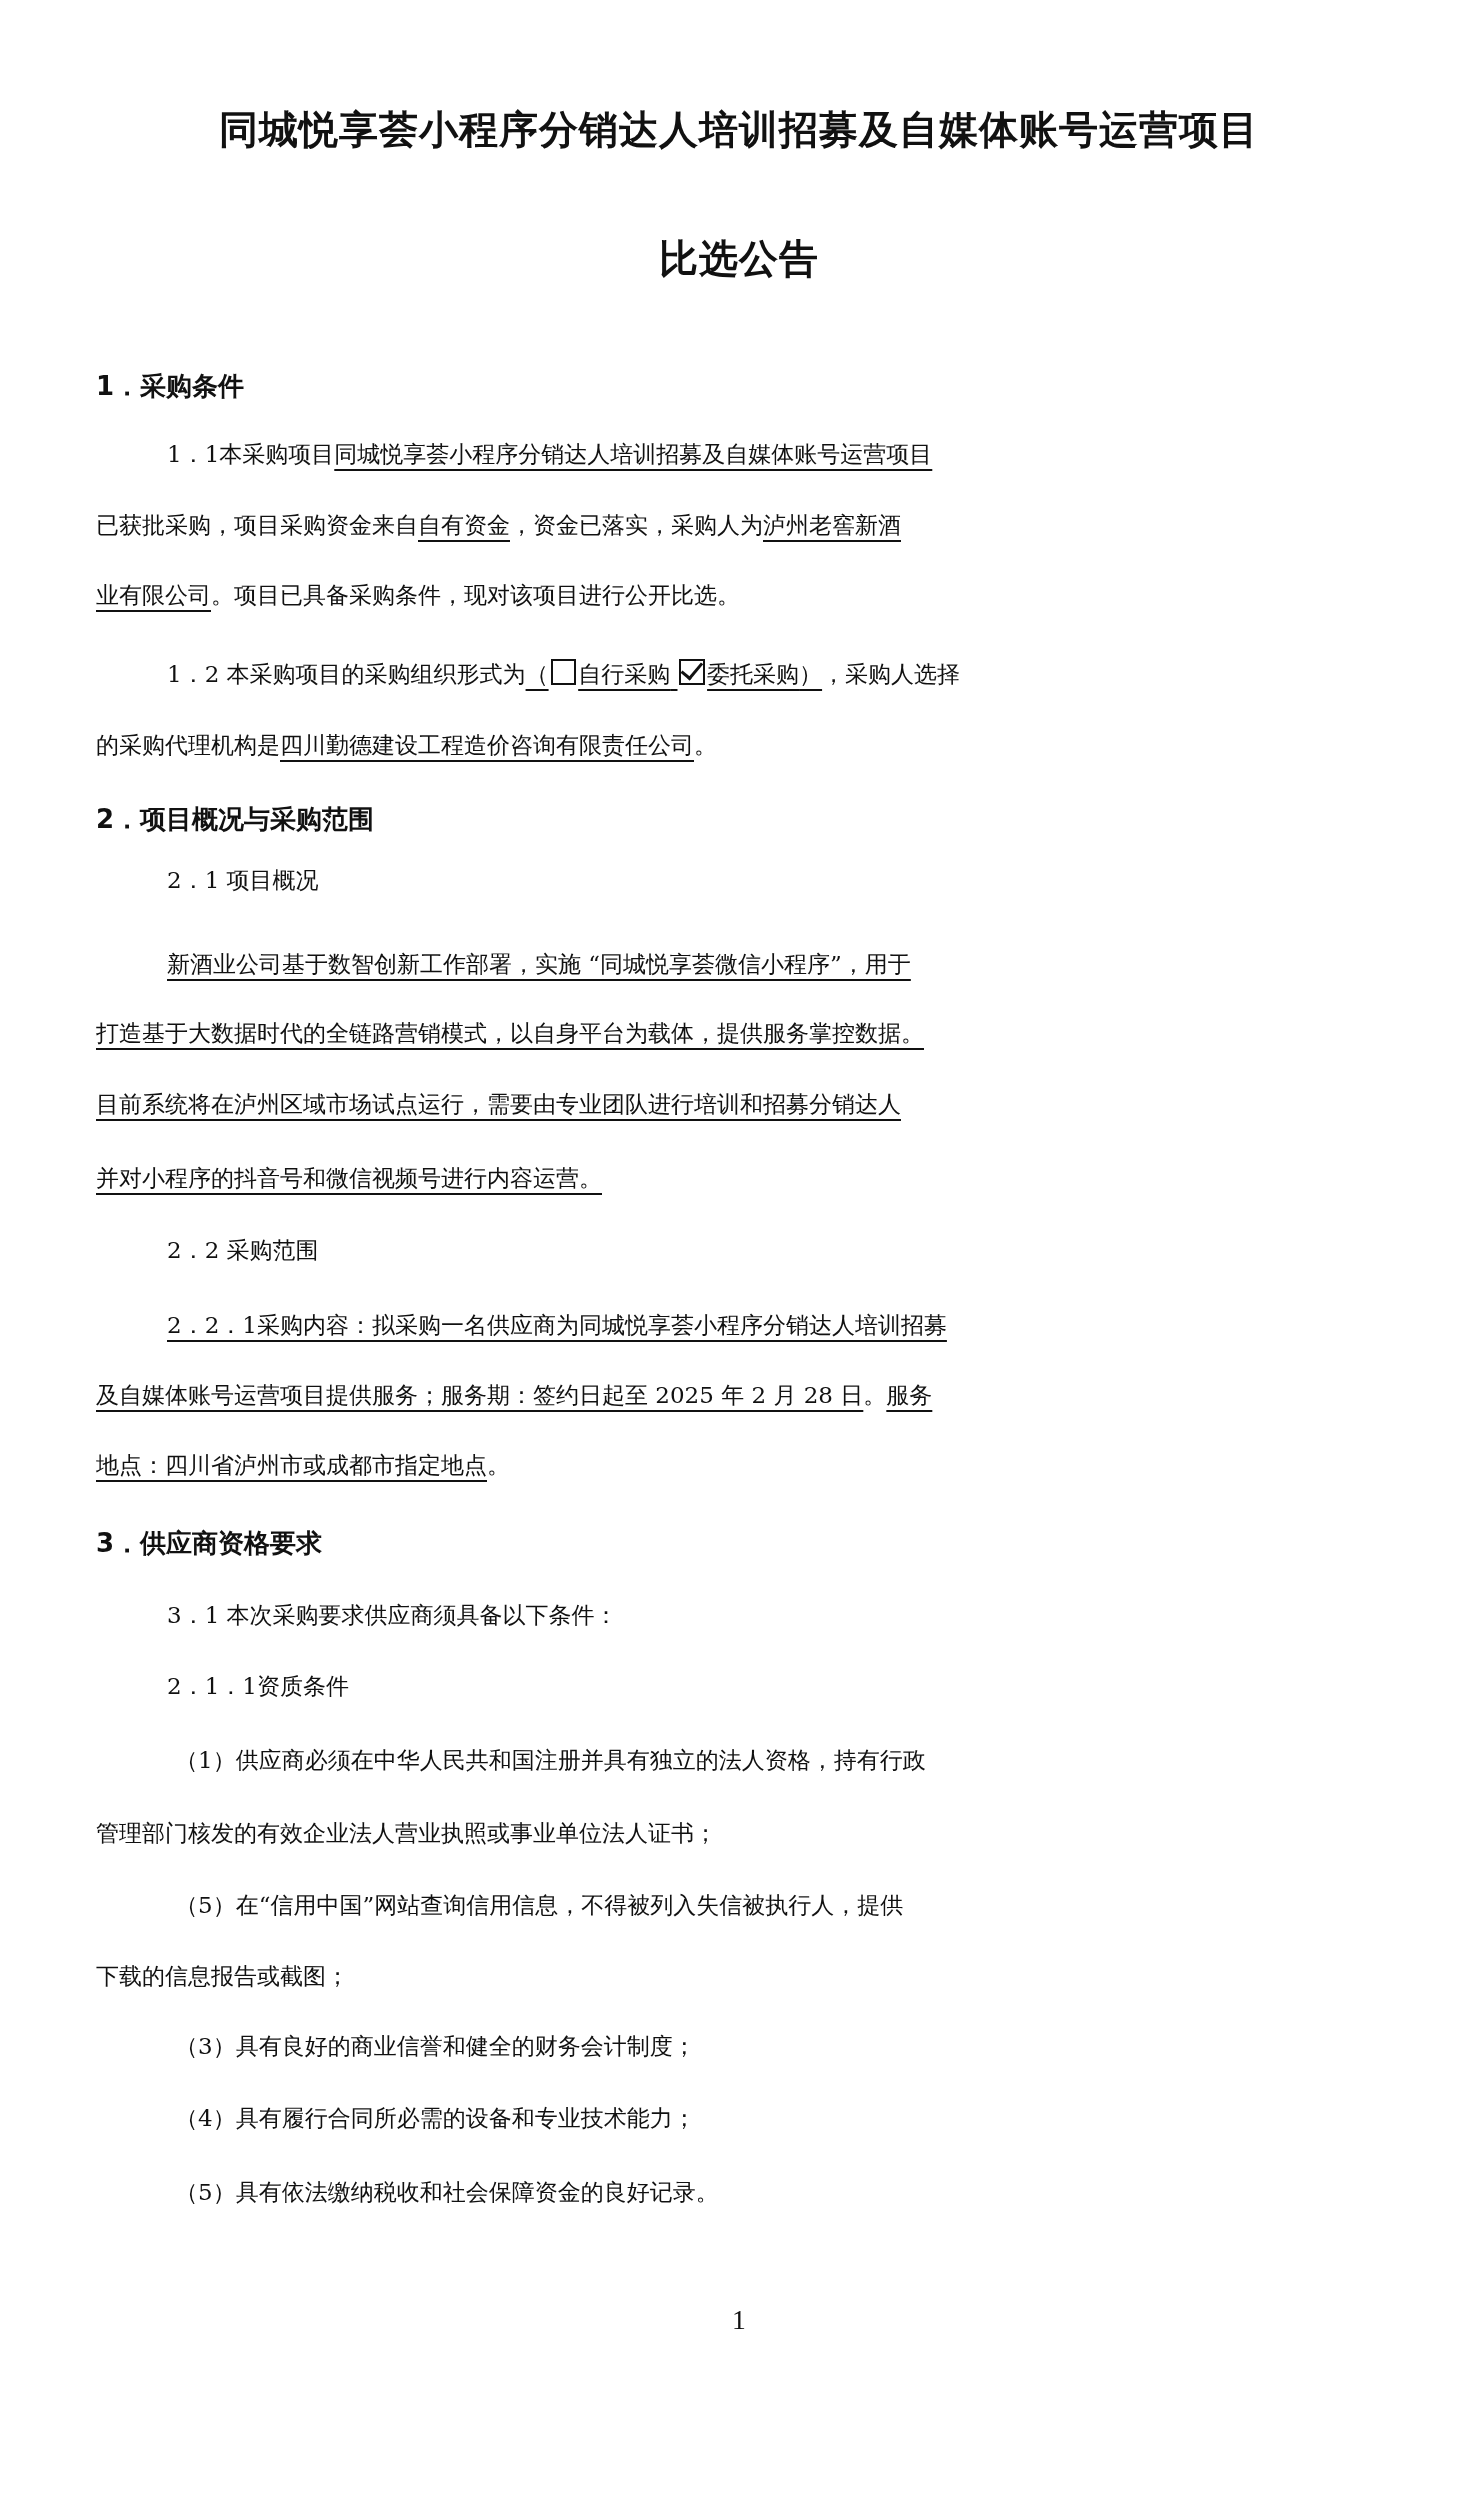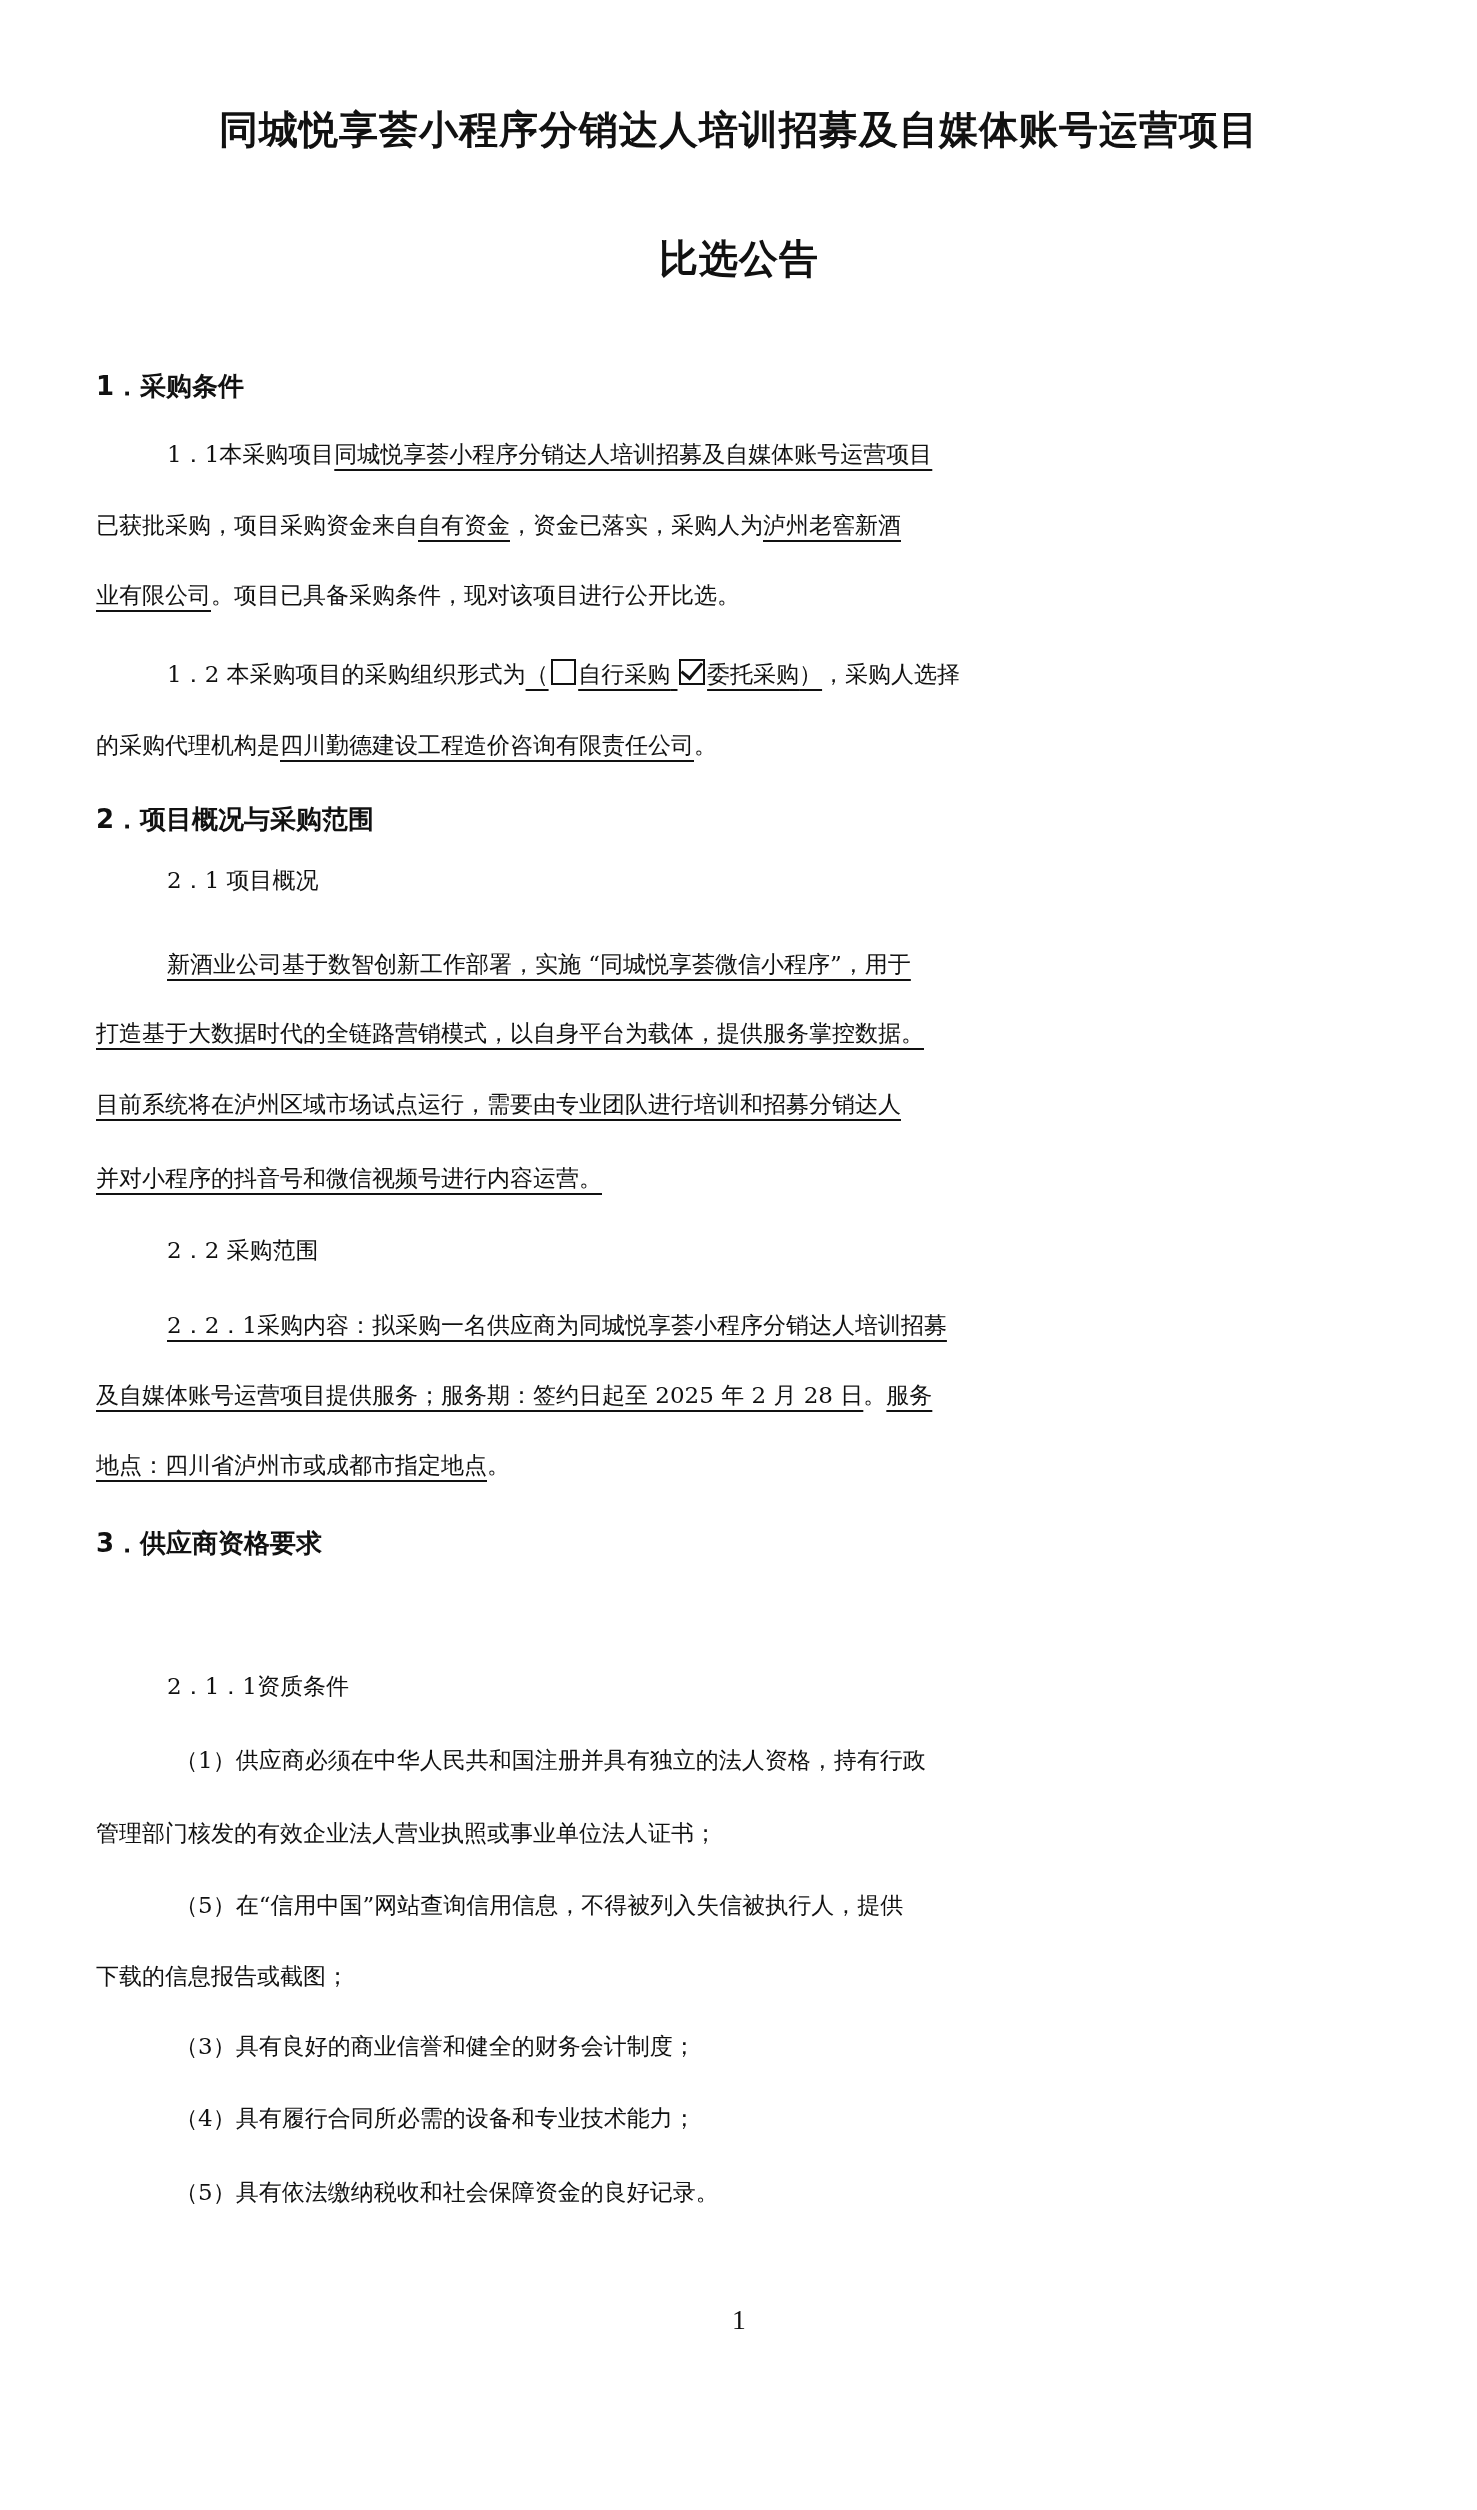--- a/index.html
+++ b/index.html
@@ -62,20 +62,21 @@
 
   <div class="line indent" style="top:1301px;"><span class="u">2．2．1采购内容：拟采购一名供应商为同城悦享荟小程序分销达人培训招募</span></div>
   <div class="line" style="top:1371px;">
     <span class="u">及自媒体账号运营项目提供服务；服务期：签约日起至 2025 年 2 月 28 日</span><span>。</span><span class="u">服务</span>
   </div>
   <div class="line" style="top:1441px;">
     <span class="u">地点：四川省泸州市或成都市指定地点</span><span>。</span>
   </div>
 
   <div class="heading" style="top:1519px;">3．供应商资格要求</div>
+  <div class="line indent" style="top:1591px;">3．1 本次采购要求供应商须具备以下条件：</div>
   <div class="line indent" style="top:1662px;">2．1．1资质条件</div>
 
   <div class="line indent3" style="top:1736px;">（1）供应商必须在中华人民共和国注册并具有独立的法人资格，持有行政</div>
   <div class="line" style="top:1809px;">管理部门核发的有效企业法人营业执照或事业单位法人证书；</div>
   <div class="line indent3" style="top:1881px;">（5）在“信用中国”网站查询信用信息，不得被列入失信被执行人，提供</div>
   <div class="line" style="top:1952px;">下载的信息报告或截图；</div>
   <div class="line indent3" style="top:2022px;">（3）具有良好的商业信誉和健全的财务会计制度；</div>
   <div class="line indent3" style="top:2094px;">（4）具有履行合同所必需的设备和专业技术能力；</div>
   <div class="line indent3" style="top:2168px;">（5）具有依法缴纳税收和社会保障资金的良好记录。</div>
 

